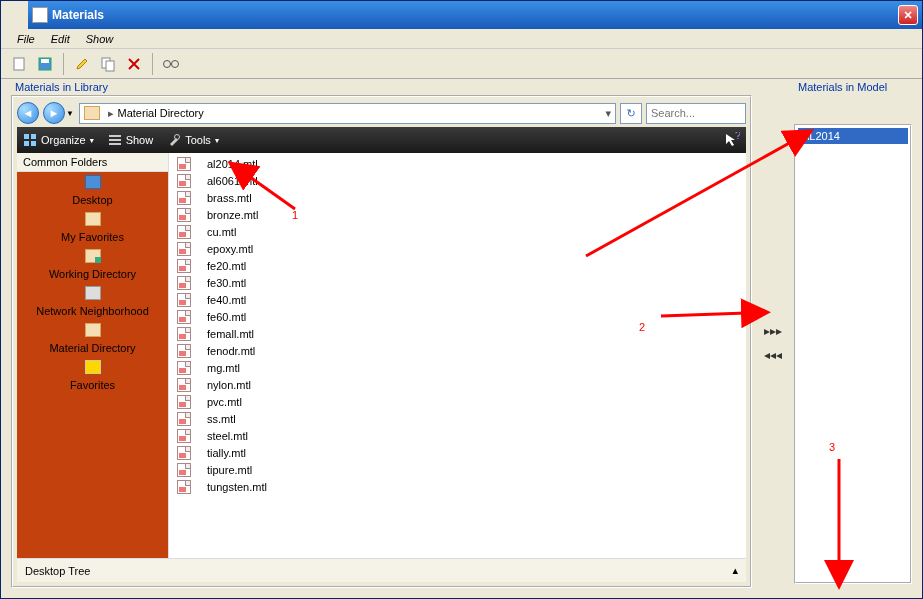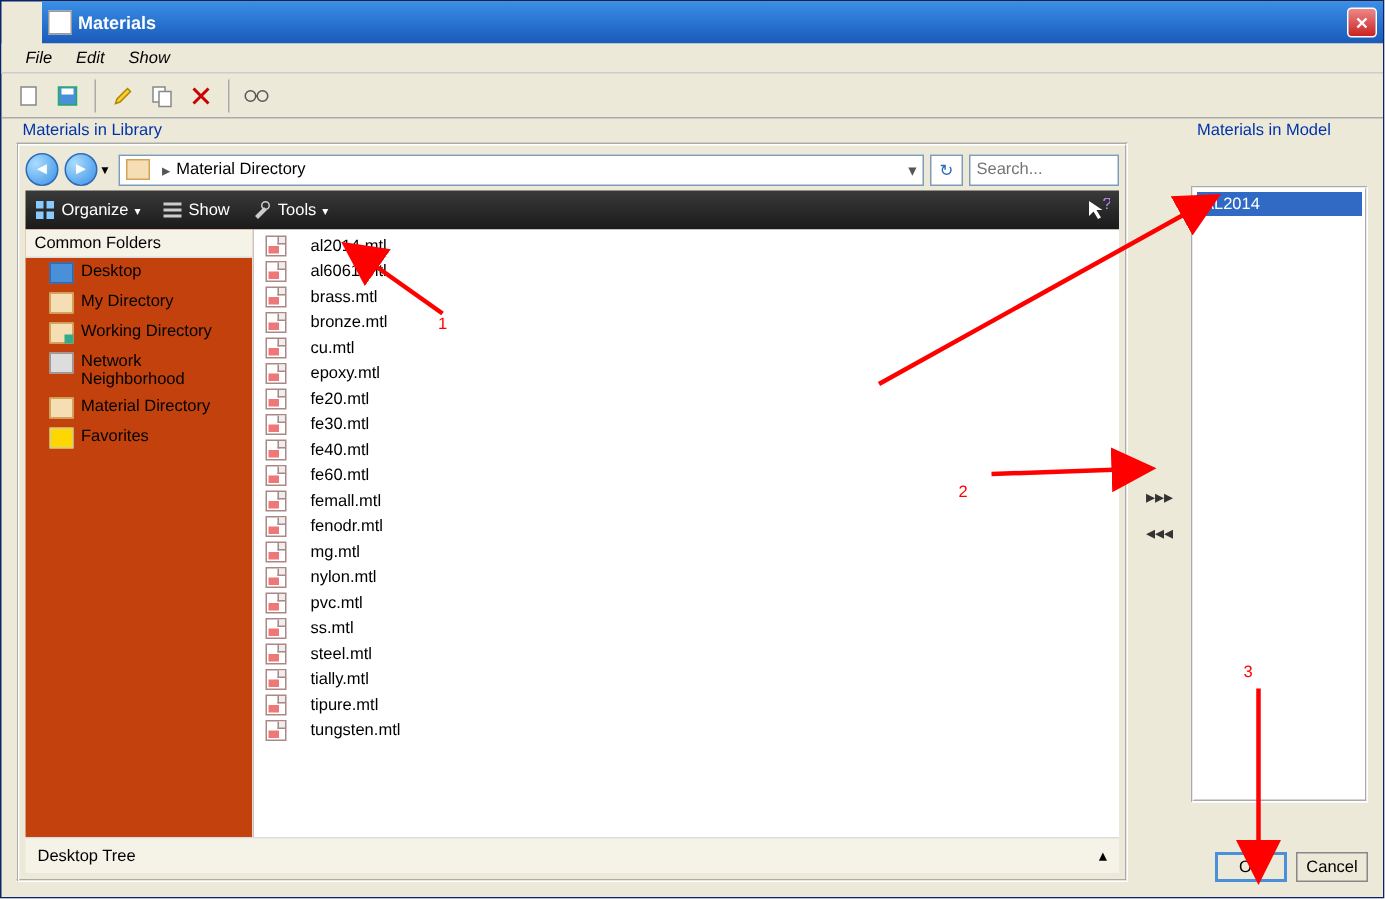--- a/index.html
+++ b/index.html
@@ -38,21 +38,21 @@
 
 .black-toolbar { height: 26px; background: linear-gradient(to bottom, #3a3a3a, #1a1a1a); display: flex; align-items: center; padding: 0 6px; color: white; gap: 14px; }
 .bt-item { display: flex; align-items: center; gap: 4px; cursor: pointer; font-size: 11px; }
 .bt-icon { width: 14px; height: 14px; }
 .bt-dd { font-size: 8px; }
 .bt-help { margin-left: auto; display: flex; align-items: center; color: white; cursor: pointer; }
 
 .file-area { flex: 1; display: flex; background: white; }
 .folders-col { width: 152px; background: #c2410c; border-right: 1px solid #ddd; }
 .folders-hdr { background: #f5f3e8; padding: 3px 6px; border-bottom: 1px solid #ddd; }
-.folder-item { display: flex; align-items: flex-start; padding: 3px 16px; gap: 5px; cursor: pointer; }
+.folder-item { display: flex; align-items: center; padding: 3px 16px; gap: 5px; cursor: pointer; flex-direction: column; }
 .fi-icon { width: 16px; height: 14px; flex-shrink: 0; }
 .ic-desktop { background: #4a90d9; border: 1px solid #2a6ab8; }
 .ic-mydocs { background: #f5deb3; border: 1px solid #d2a65a; }
 .ic-working { background: #f5deb3; border: 1px solid #d2a65a; position: relative; }
 .ic-working::after { content:''; position:absolute; width:6px; height:6px; background:#3a8; right:-1px; bottom:-1px; }
 .ic-network { background: #ddd; border: 1px solid #999; }
 .ic-matdir { background: #f5deb3; border: 1px solid #d2a65a; }
 .ic-fav { background: #ffd700; border: 1px solid #cc9; }
 
 .files-col { flex: 1; padding: 2px 6px; display: flex; flex-direction: column; flex-wrap: wrap; align-content: flex-start; position: relative; }
@@ -193,21 +193,21 @@
         <div class="file-area">
           <div class="folders-col">
             <div class="folders-hdr">Common Folders</div>
             <div id="folders-list">
                 <div class="folder-item">
                   <div class="fi-icon ic-desktop"></div>
                   <span>Desktop</span>
                 </div>
                 <div class="folder-item">
                   <div class="fi-icon ic-mydocs"></div>
-                  <span>My Directory</span>
+                  <span>My Favorites</span>
                 </div>
                 <div class="folder-item">
                   <div class="fi-icon ic-working"></div>
                   <span>Working Directory</span>
                 </div>
                 <div class="folder-item">
                   <div class="fi-icon ic-network"></div>
                   <span>Network Neighborhood</span>
                 </div>
                 <div class="folder-item">
@@ -314,24 +314,20 @@
 
     <div class="middle-btns">
       <div class="move-btn">▸▸▸</div>
       <div class="move-btn">◂◂◂</div>
     </div>
 
     <div class="model-panel">
       <div class="panel-label">Materials in Model</div>
       <div class="model-frame">
         <div class="model-item">AL2014</div>
-      </div>
-      <div class="buttons-row">
-        <button class="dlg-btn default">OK</button>
-        <button class="dlg-btn">Cancel</button>
       </div>
     </div>
 
   </div>
 
   <svg class="annotation" width="923" height="599" style="top:0;left:0;">
     <defs>
       <marker id="ah" markerWidth="12" markerHeight="12" refX="2" refY="5" orient="auto">
         <path d="M0 0 L10 5 L0 10 Z" fill="red"></path>
       </marker>

